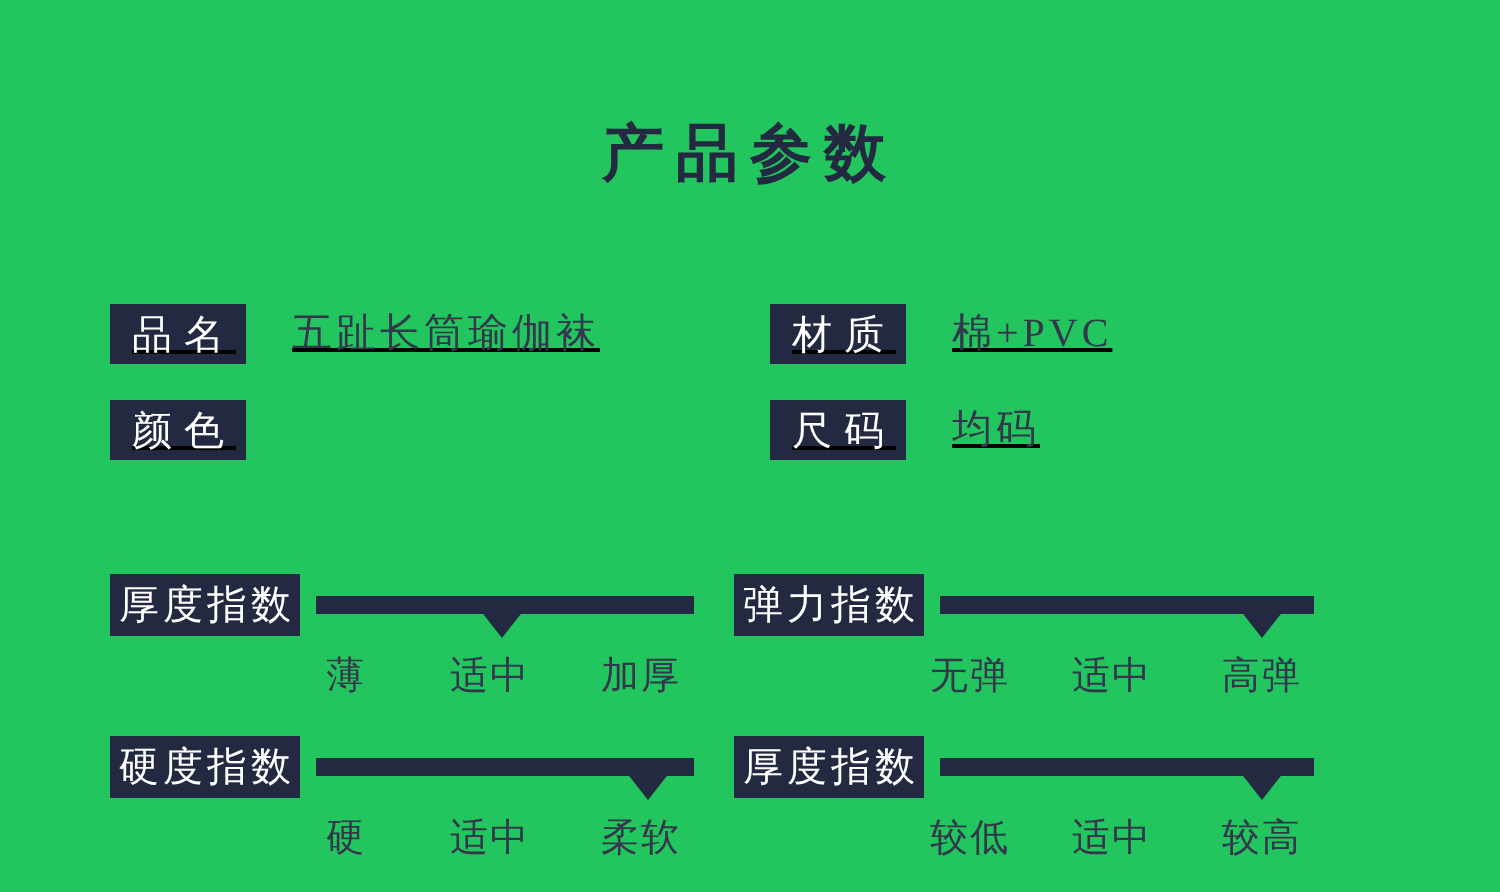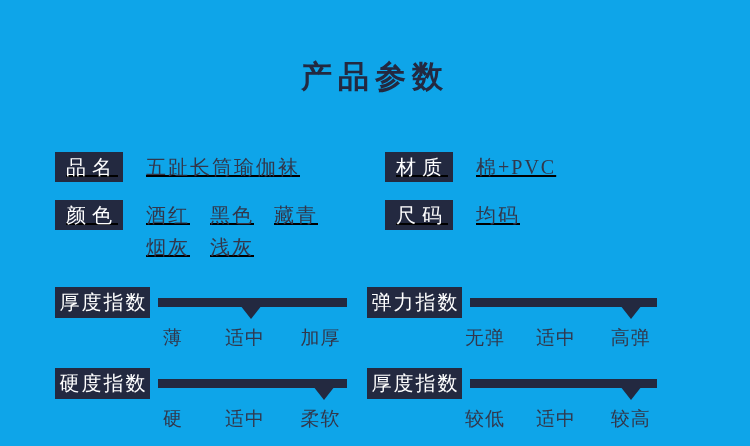--- a/index.html
+++ b/index.html
@@ -1,20 +1,20 @@
 <!DOCTYPE html>
 <html><head>
 <meta charset="utf-8">
 <style>
   html, body { margin: 0; padding: 0; background: #ffffff; }
   .page {
     position: relative;
     width: 750px;
     height: 446px;
-    background: #0ea5e9;
+    background: #22c55e;
     font-family: "Liberation Serif", serif;
     overflow: hidden;
   }
   .title {
     position: absolute;
     top: 56px;
     left: 0;
     width: 100%;
     margin: 0;
     text-align: center;
@@ -121,31 +121,20 @@
 
   <h1 class="title">产品参数</h1>
 
   <div class="col-left">
     <div class="field-row">
       <span class="lbox">品名</span>
       <span class="field-value">五趾长筒瑜伽袜</span>
     </div>
     <div class="field-row">
       <span class="lbox">颜色</span>
-      <div class="value-lines">
-        <div class="value-line">
-          <span>酒红</span>
-          <span>黑色</span>
-          <span>藏青</span>
-        </div>
-        <div class="value-line">
-          <span>烟灰</span>
-          <span>浅灰</span>
-        </div>
-      </div>
     </div>
   </div>
 
   <div class="col-right">
     <div class="field-row">
       <span class="lbox">材质</span>
       <span class="field-value">棉+PVC</span>
     </div>
     <div class="field-row">
       <span class="lbox">尺码</span>

